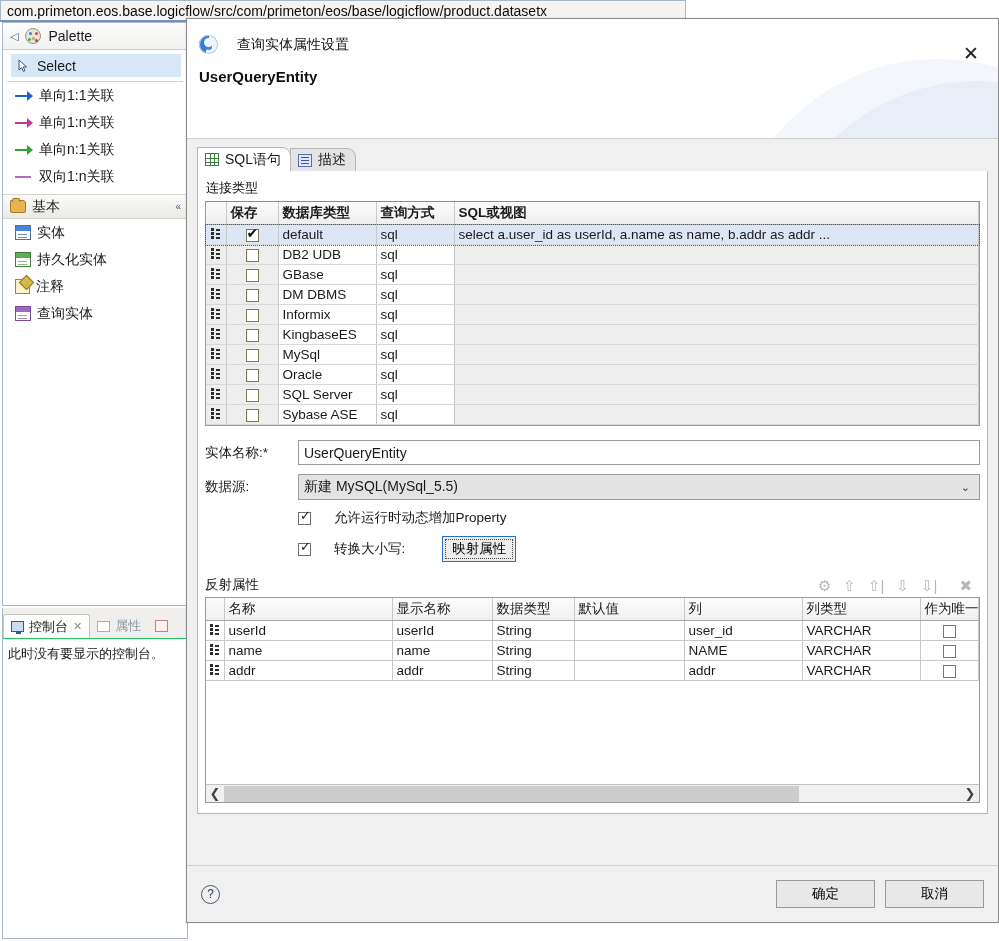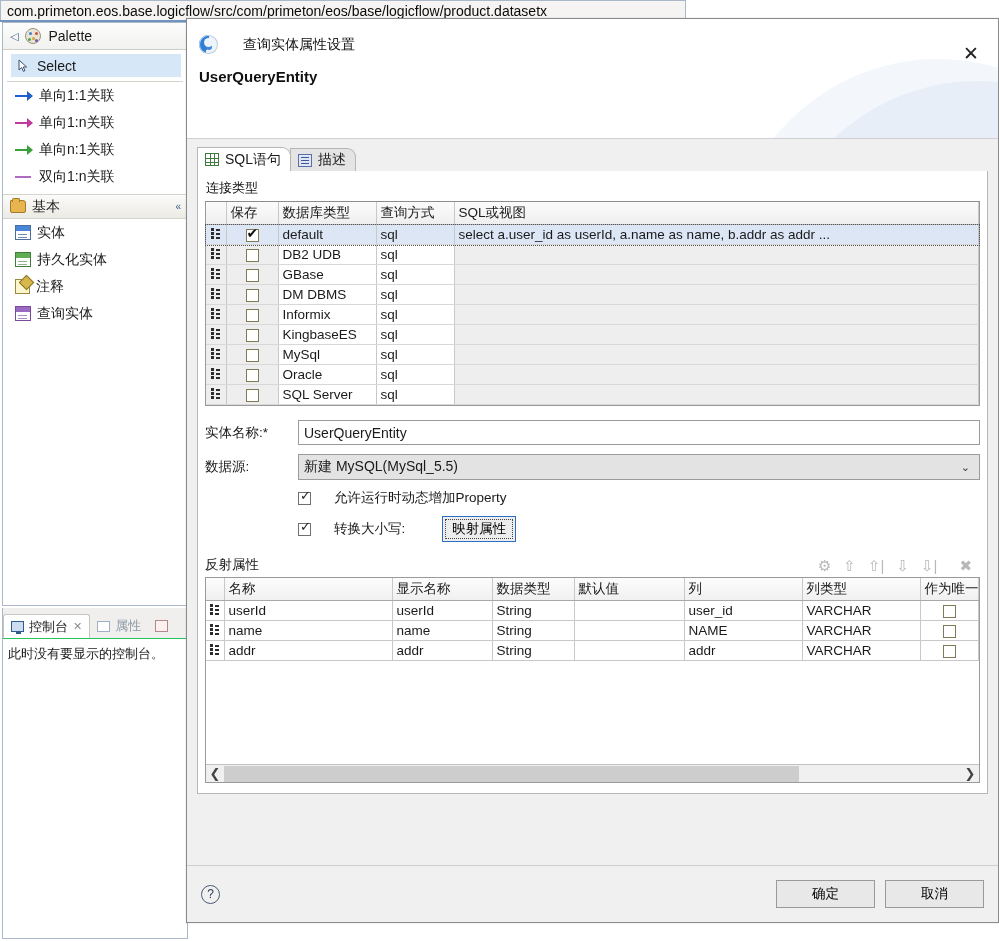--- a/index.html
+++ b/index.html
@@ -127,21 +127,21 @@
     background: #f0f0f0;
     border: 1px solid #8a8a8a;
     box-shadow: 0 0 0 1px rgba(0,0,0,0.04);
   }
   .dlg-header {
     position: relative; height: 120px; background: #ffffff;
     overflow:hidden; border-bottom: 1px solid #cfcfcf;
   }
   .dlg-arc1{position:absolute; right:-150px; top:40px; width:420px; height:420px; border-radius:50%; background:#f3f7fc;}
   .dlg-arc2{position:absolute; right:-190px; top:62px; width:420px; height:420px; border-radius:50%; background:#e7eef8;}
-  .dlg-title-row { position:relative; display:flex; align-items:center; gap:25px; padding: 16px 0 0 12px; }
+  .dlg-title-row { position:relative; display:flex; align-items:center; gap:19px; padding: 16px 0 0 12px; }
   .dlg-title { font-size:14px; color:#111; }
   .logo-ico {
     width:19px;height:19px;flex:0 0 19px;border-radius:50%;
     background: conic-gradient(from 200deg, #2f7fd6 0deg 160deg, #f0f4f9 160deg 360deg);
     position:relative; box-shadow: inset 0 0 0 1px #b9cde4;
   }
   .logo-ico::after{content:"";position:absolute;left:5px;top:3px;width:9px;height:9px;border-radius:50%;background:#eef4fb;}
   .logo-ico::before{content:"";position:absolute;left:7px;top:9px;width:6px;height:6px;border-radius:50%;background:#3f8ad8;}
   .dlg-close {
     position:absolute; right:16px; top:23px; width:22px; height:22px;
@@ -173,21 +173,21 @@
 
   
   .grid {
     border:1px solid #9a9a9a; background:#fff;
     border-top-color:#8c8c8c;
   }
   table.tbl { border-collapse: collapse; width: 100%; table-layout: fixed; font-size:13.5px; }
   table.tbl th {
     background: linear-gradient(to bottom, #fbfbfb 0%, #efefef 100%);
     border-right:1px solid #c8c8c8; border-bottom:1px solid #b0b0b0;
-    font-weight: normal; text-align: left; padding: 2px 4px; height:21px;
+    font-weight: bold; text-align: left; padding: 2px 4px; height:21px;
     white-space:nowrap; overflow:hidden;
   }
   table.tbl td {
     border-right:1px solid #c8c8c8; border-bottom:1px solid #d8d8d8;
     padding: 1px 4px; height:20px; white-space:nowrap; overflow:hidden;
   }
   .col-handle { width: 20px; }
   .col-save { width: 52px; }
   .col-dbtype { width: 98px; }
   .col-qmode { width: 78px; }
@@ -493,20 +493,27 @@
                 <td class="cell-center"><span class="row-handle"><i></i><i></i><i></i><i></i><i></i><i></i></span></td>
                 <td class="cell-center"><span class="cb"></span></td>
                 <td style="background:#fff">Oracle</td>
                 <td style="background:#fff">sql</td>
                 <td></td>
               </tr>
               <tr class="alt">
                 <td class="cell-center"><span class="row-handle"><i></i><i></i><i></i><i></i><i></i><i></i></span></td>
                 <td class="cell-center"><span class="cb"></span></td>
                 <td style="background:#fff">SQL Server</td>
+                <td style="background:#fff">sql</td>
+                <td></td>
+              </tr>
+              <tr class="alt">
+                <td class="cell-center"><span class="row-handle"><i></i><i></i><i></i><i></i><i></i><i></i></span></td>
+                <td class="cell-center"><span class="cb"></span></td>
+                <td style="background:#fff">Sybase ASE</td>
                 <td style="background:#fff">sql</td>
                 <td></td>
               </tr>
             </tbody>
           </table>
         </div>
 
         <div class="form">
           <div class="frow">
             <div class="flabel">实体名称:*</div>

